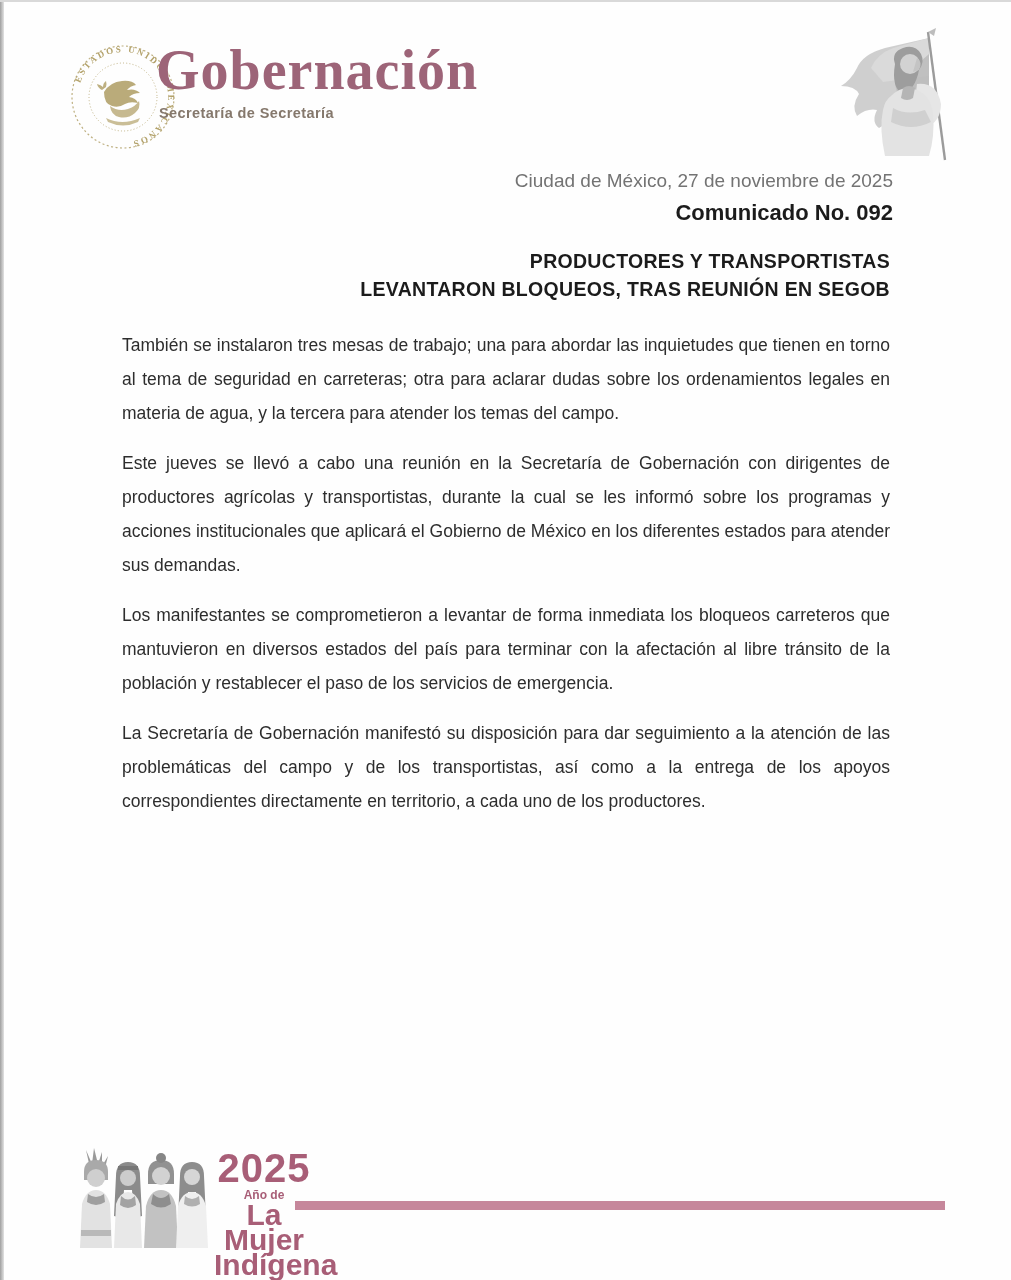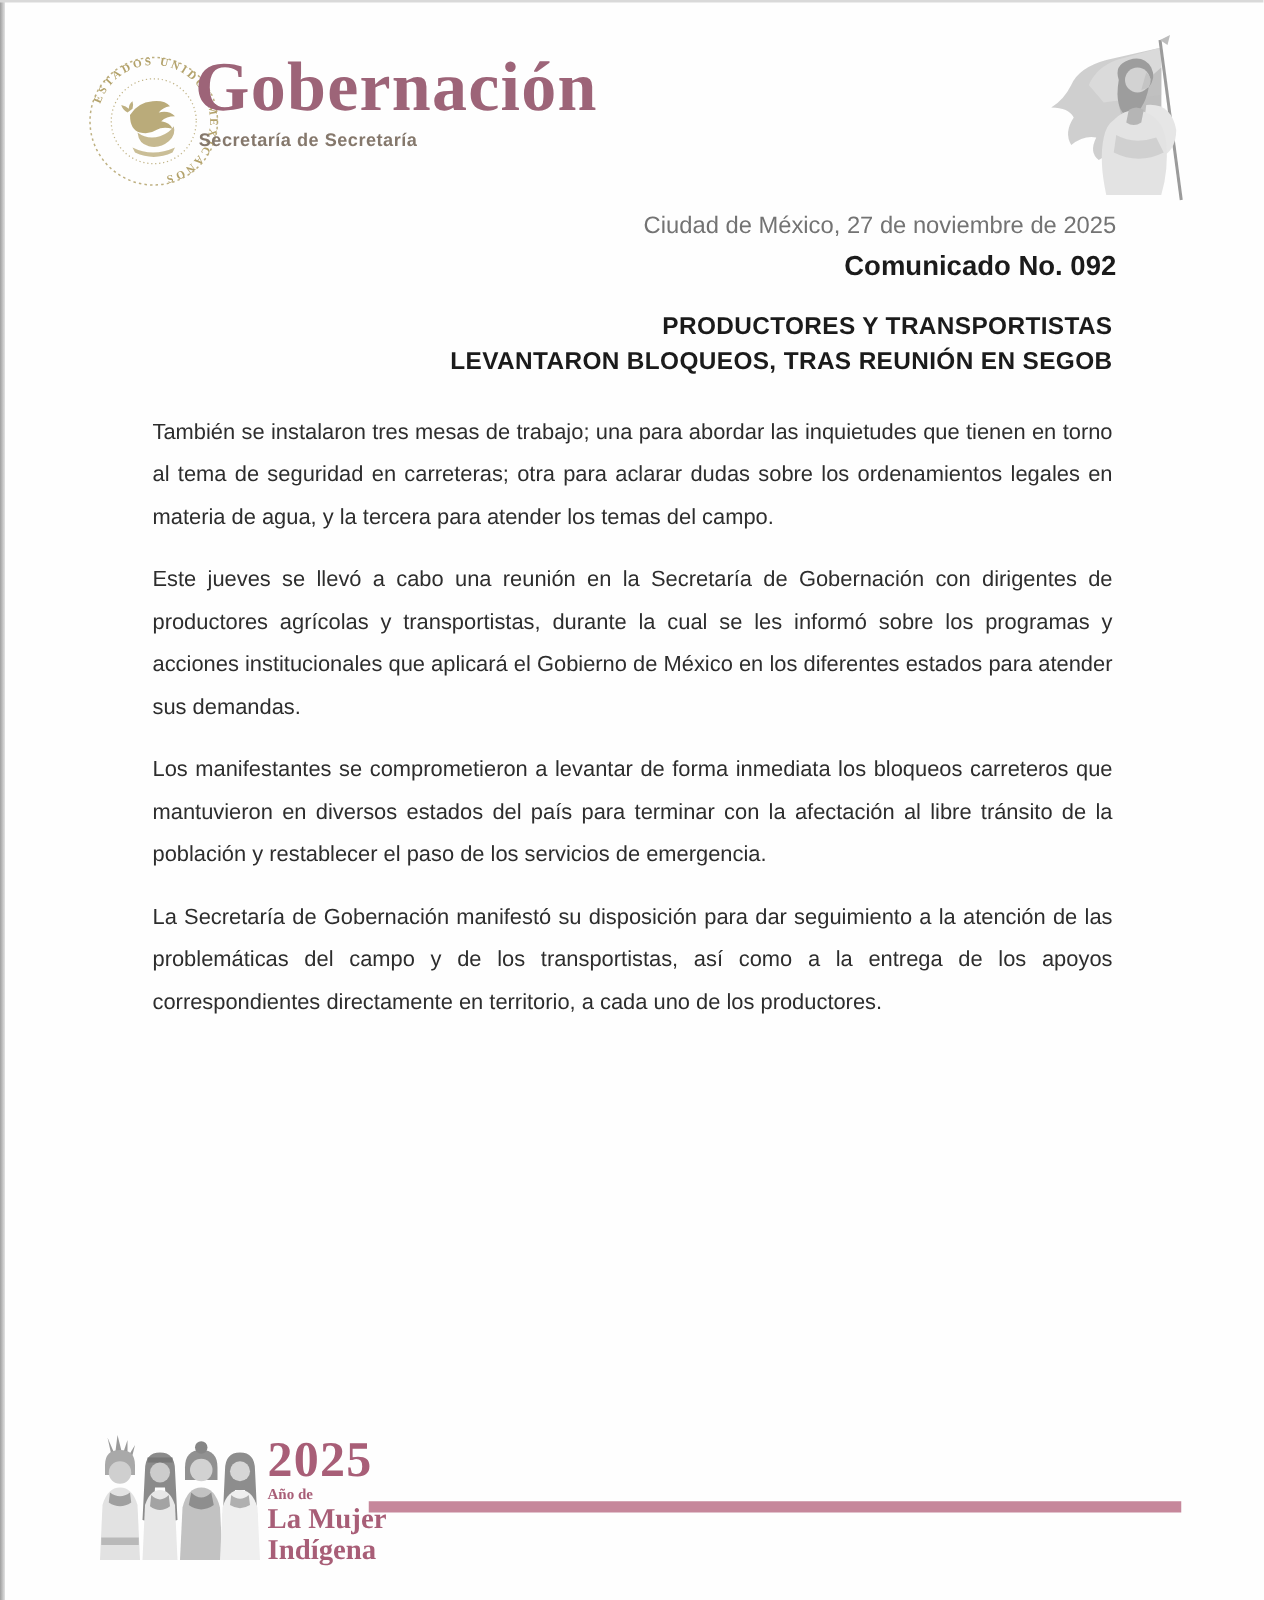--- a/index.html
+++ b/index.html
@@ -54,26 +54,26 @@
   .body-block p {
     font-size:17.5px; line-height:34px; color:#2d2d2d;
     text-align:justify; text-justify:inter-word;
     margin:0 0 16px 0;
   }
 
   
   .footer-illus { position:absolute; left:68px; top:1146px; width:150px; height:106px; }
   .footer-logo {
     position:absolute; left:214px; top:1148px; width:100px;
-    text-align:left; color:#a85e77;
-    font-family:Liberation Serif, serif;
+    text-align:center; color:#a85e77;
+    font-family:Liberation Sans, sans-serif;
   }
   .footer-year   { font-size:40px; font-weight:700; line-height:40px; letter-spacing:1px; }
   .footer-anode  { font-size:12px; font-weight:700; line-height:14px; }
-  .footer-campa  { font-size:23px; font-weight:700; line-height:25px; }
+  .footer-campa  { font-size:30px; font-weight:700; line-height:25px; }
   .footer-bar {
     position:absolute; left:295px; top:1201px; width:650px; height:9px;
     background:#c6879b;
   }
 </style>
 </head>
 <body>
 
 <div class="page">
 

